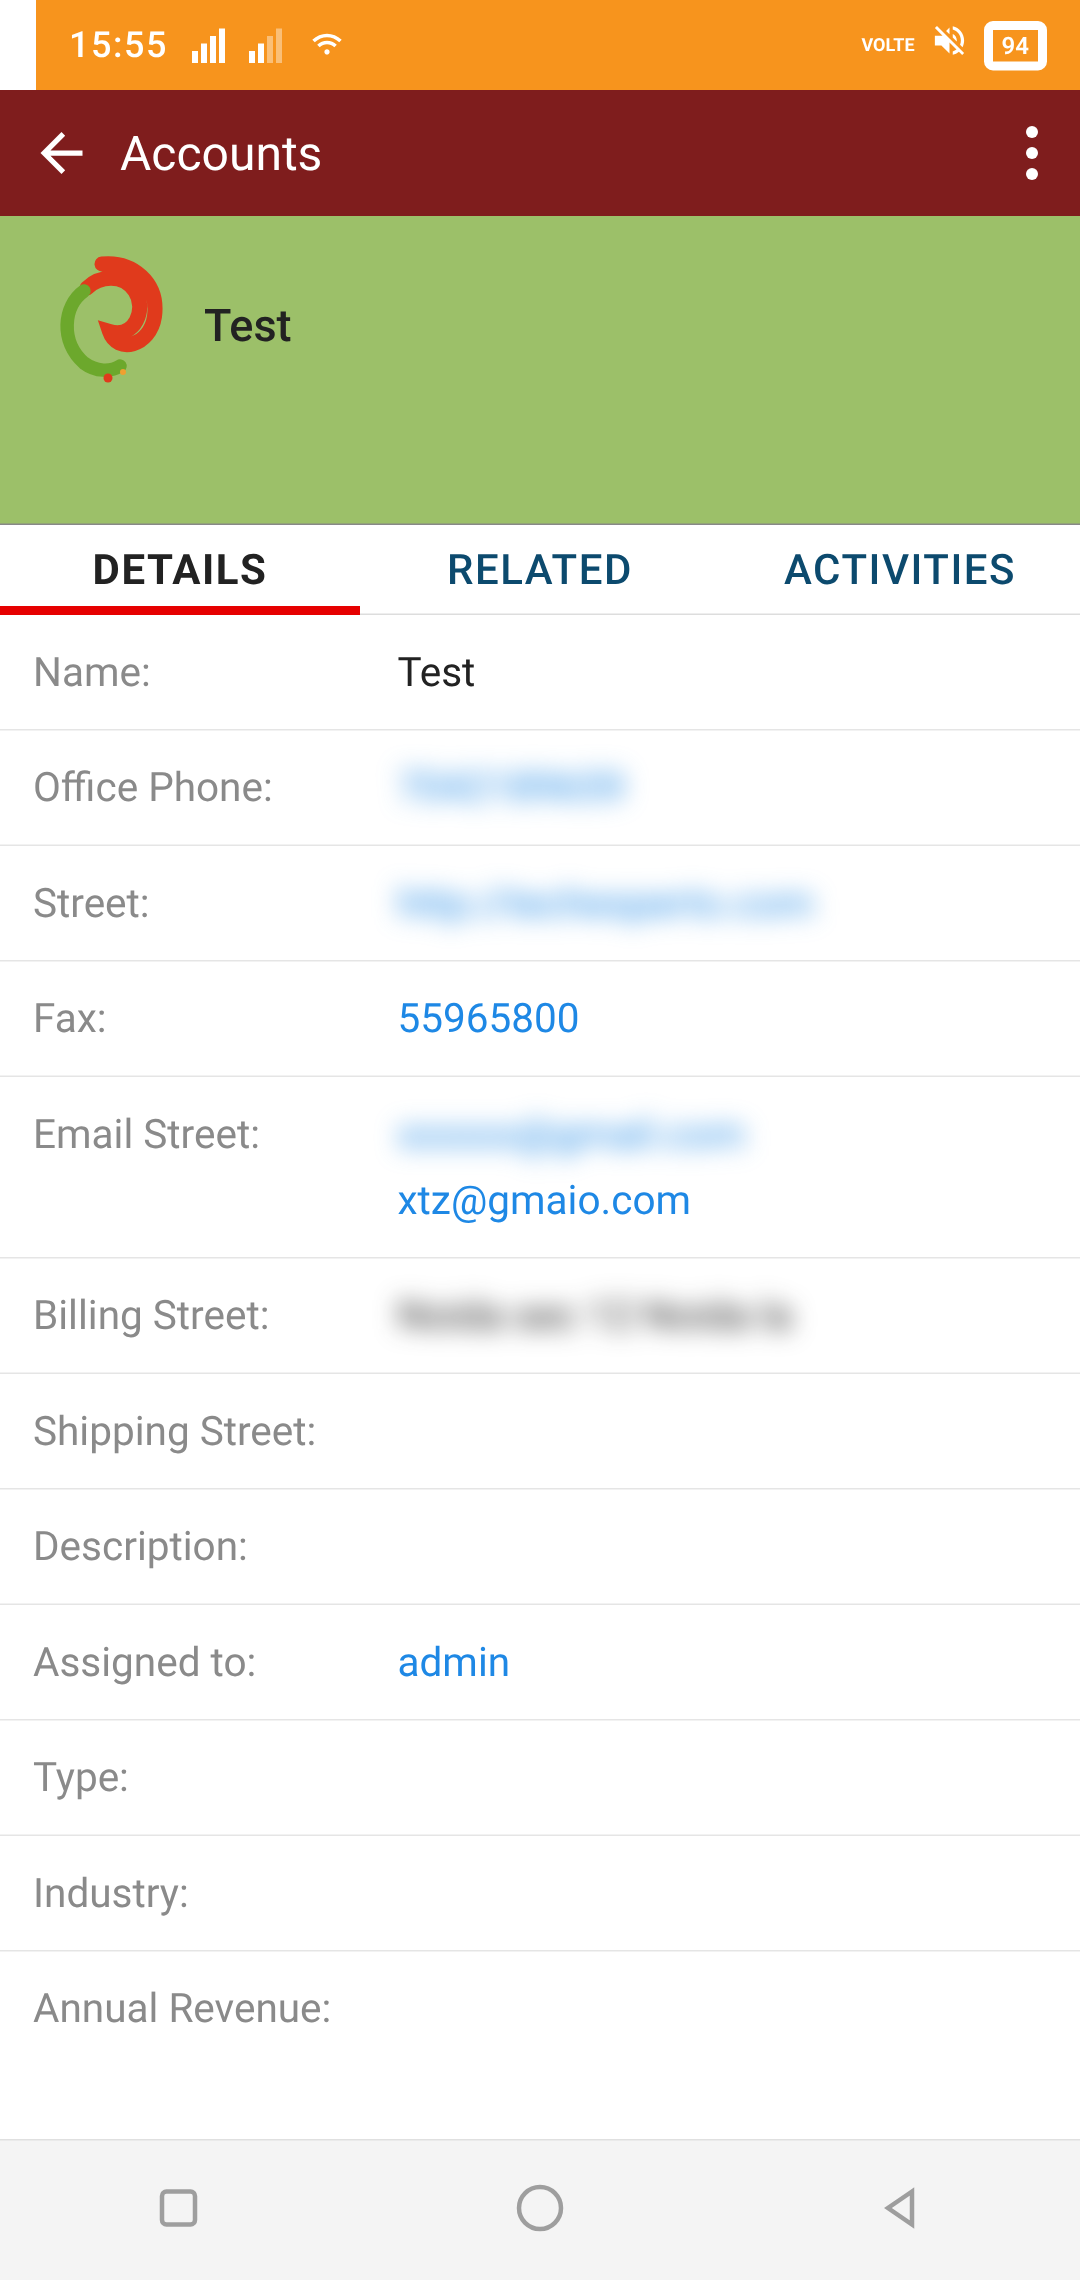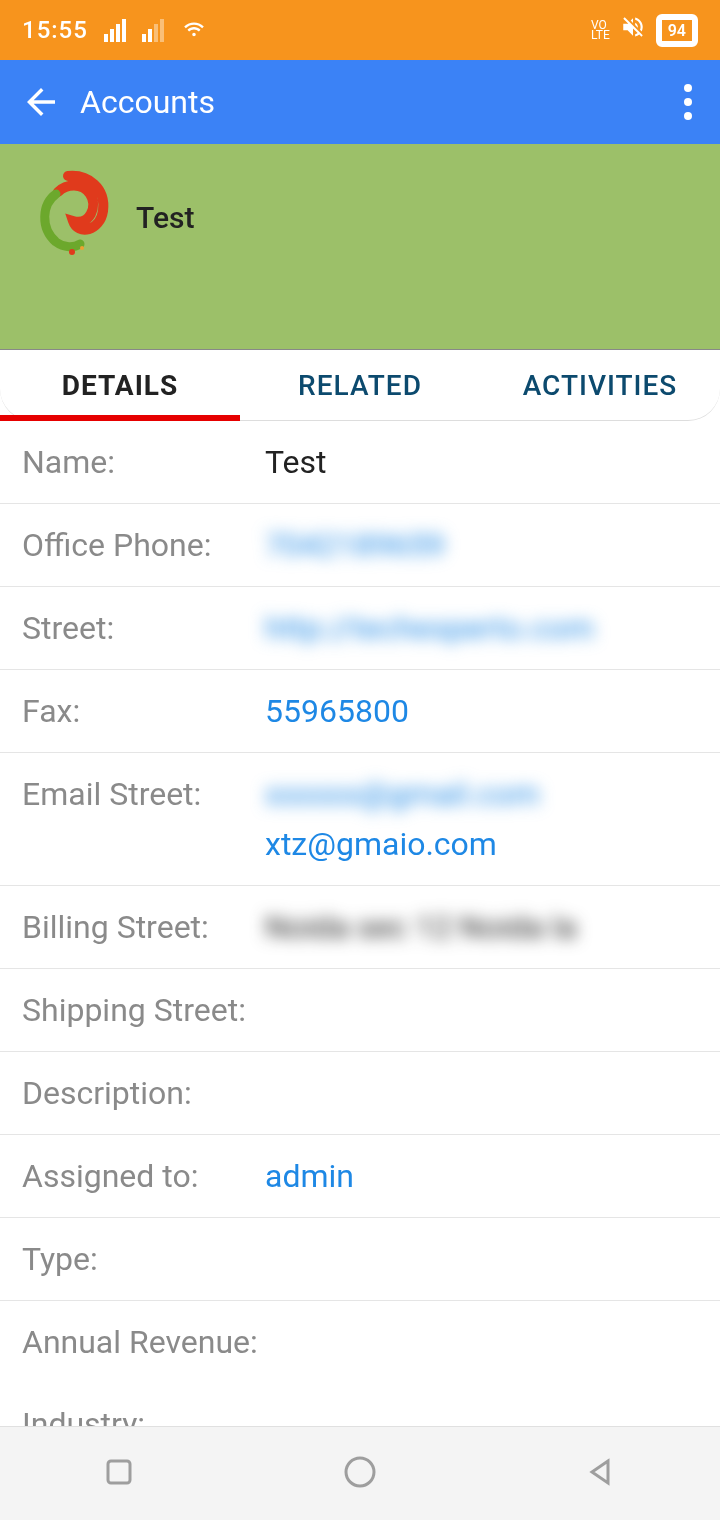--- a/index.html
+++ b/index.html
@@ -7,42 +7,43 @@
   
   .status-bar {
     height: 60px;
     background: #f7941d;
     display: flex;
     align-items: center;
     justify-content: space-between;
     padding: 0 22px;
     color: #fff;
     font-size: 24px;
+    margin-left: 24px;
   }
   .status-left { display: flex; align-items: center; gap: 16px; }
   .status-right { display: flex; align-items: center; gap: 10px; }
   .status-time { font-weight: 500; letter-spacing: 1px; }
   
   .signal-bars { display: inline-flex; align-items: flex-end; gap: 2px; }
   .signal-bars span { width: 4px; background: #fff; }
   .signal-bars .b1 { height: 8px; }
   .signal-bars .b2 { height: 13px; }
   .signal-bars .b3 { height: 18px; }
   .signal-bars .b4 { height: 23px; }
   .signal-bars.weak .b3, .signal-bars.weak .b4 { opacity: 0.4; }
   
   .wifi-icon svg { width: 28px; height: 28px; }
-  .volte { font-size: 12px; line-height: 10px; font-weight: 400; display: flex; flex-direction: column; }
+  .volte { font-size: 12px; line-height: 10px; font-weight: 700; display: flex; }
   .mute-icon svg { width: 26px; height: 26px; }
   .battery { border: 6px solid #ffffff; border-radius: 6px; padding: 1px 6px; font-size: 16px; font-weight: 600; position: relative; }
   .battery::after { content:""; position:absolute; right:-5px; top:5px; width:3px; height:8px; background:#fff; border-radius:0 2px 2px 0; }
 
   .app-bar {
     height: 84px;
-    background: #3b82f6;
+    background: #7f1d1d;
     display: flex;
     align-items: center;
     padding: 0 20px;
     color: #fff;
   }
   .back-arrow { margin-right: 18px; display:flex; }
   .back-arrow svg { width: 42px; height: 42px; }
   .app-title { font-size: 32px; font-weight: 400; flex: 1; }
   .more-dots { display: flex; flex-direction: column; gap: 6px; padding: 8px; }
   .more-dots span { width: 8px; height: 8px; background: #fff; border-radius: 50%; }
@@ -53,24 +54,23 @@
     border-bottom: 1px solid #888;
     display: flex;
     align-items: flex-start;
     padding: 22px 18px;
     gap: 18px;
   }
   .hero-logo { width: 100px; height: 100px; }
   .hero-title { font-size: 30px; font-weight: 500; color: #222; margin-top: 34px; }
 
   .tabs {
-    height: 71px;
+    height: 60px;
     display: flex;
     border-bottom: 1px solid #ddd;
-    border-radius: 32px;
   }
   .tab {
     flex: 1;
     display: flex;
     align-items: center;
     justify-content: center;
     font-size: 28px;
     font-weight: 500;
     color: #0c4a6e;
     letter-spacing: 1px;
@@ -83,21 +83,21 @@
     left: 0; right: 0; bottom: -1px;
     height: 6px;
     background: #e60000;
   }
 
   .details { }
   .row {
     display: flex;
     padding: 22px 22px;
     border-bottom: 1px solid #e5e5e5;
-    font-size: 32px;
+    font-size: 27px;
   }
   .row .label { width: 243px; color: #8a8a8a; flex-shrink: 0; }
   .row .value { color: #222; flex: 1; }
   .row .value.link { color: #1e88e5; }
   .row .value .blur {
     filter: blur(8px);
     display: inline-block;
   }
   .row .value .line2 { display: block; margin-top: 12px; }
 
@@ -231,27 +231,27 @@
   <div class="row">
     <div class="label">Assigned to:</div>
     <div class="value link">admin</div>
   </div>
 
   <div class="row">
     <div class="label">Type:</div>
     <div class="value"></div>
   </div>
 
+  <div class="row">
+    <div class="label">Industry:</div>
+    <div class="value"></div>
+  </div>
+
   <div class="row" style="border-bottom:none;">
     <div class="label">Annual Revenue:</div>
-    <div class="value"></div>
-  </div>
-
-  <div class="row">
-    <div class="label">Industry:</div>
     <div class="value"></div>
   </div>
 
 </div>
 
 <div class="nav-bar">
   <span>
     <svg width="34" height="34" viewBox="0 0 34 34">
         <rect x="6" y="6" width="22" height="22" rx="3"></rect>
       </svg>

